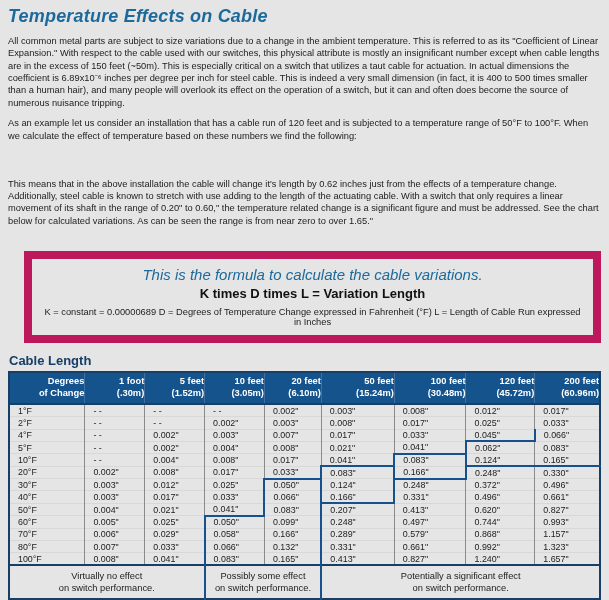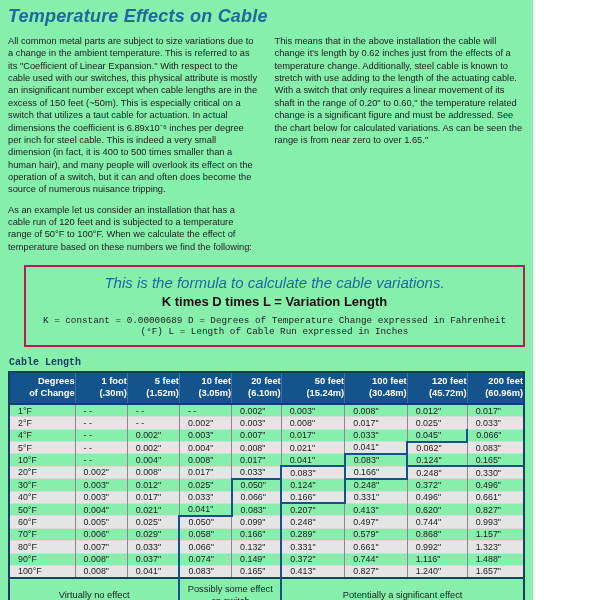--- a/index.html
+++ b/index.html
@@ -5,40 +5,40 @@
   :root{
     --blue:#1c6a9c;        
     --hdr:#15538d;         
     --navy:#163e66;        
     --step:#17518b;        
     --txt:#2e2e2e;
   }
   *{margin:0;padding:0;box-sizing:border-box;}
   html,body{background:#fff;}
   .page{
-    width:533px;height:600px;background:#86efac;overflow:hidden;
+    width:609px;height:600px;background:#e5e5e5;overflow:hidden;
     font-family:"Liberation Sans",sans-serif;color:var(--txt);
     padding:6px 8px 0 8px;
   }
   .title{
     font-size:18px;font-weight:bold;font-style:italic;color:var(--blue);
     margin-bottom:8px;letter-spacing:.2px;
   }
-  .cols{display:flex;gap:16px;min-height:212px;}
+  .cols{display:flex;gap:16px;min-height:212px;flex-direction:column;}
   .col{flex:1;font-size:9.3px;line-height:1.33;color:#222;}
   .col p{margin-bottom:8px;}
   .bracket{white-space:pre-line;margin-bottom:7px;}
   .formula-box{
-    border:2px solid #be185d;margin:4px 0 10px 16px;padding:7px 10px 8px 10px;
+    border:8px solid #be185d;margin:4px 0 10px 16px;padding:7px 10px 8px 10px;
     text-align:center;
   }
   .formula-line1{font-size:15px;font-style:italic;color:var(--blue);margin-bottom:3px;}
   .formula-line2{font-size:13px;font-weight:bold;color:#111;margin-bottom:6px;}
-  .formula-line3{font-size:9.3px;color:#222;font-family:Liberation Mono, monospace;}
-  .section-label{font-size:10px;font-weight:bold;color:#163e66;margin:2px 0 3px 1px;font-family:Liberation Mono, monospace;}
+  .formula-line3{font-size:9.3px;color:#222;}
+  .section-label{font-size:13px;font-weight:bold;color:#163e66;margin:2px 0 3px 1px;}
   table{
     width:100%;border-collapse:collapse;table-layout:fixed;
     border:2px solid var(--navy);
   }
   thead th{
     background:var(--hdr);color:#fff;text-align:right;vertical-align:top;
     font-size:9.3px;padding:3px 0 4px 8px;border-left:1px solid #446f9d;
     border-bottom:2px solid var(--navy);line-height:1.25;
   }
   thead th:first-child{border-left:none;}
@@ -241,31 +241,20 @@
           <td>0.007"</td>
           <td>0.033"</td>
           <td class="bl">0.066"</td>
           <td>0.132"</td>
           <td class="bl">0.331"</td>
           <td>0.661"</td>
           <td>0.992"</td>
           <td>1.323"</td>
         </tr>
         <tr>
-          <td>90°F</td>
-          <td>0.008"</td>
-          <td>0.037"</td>
-          <td class="bl">0.074"</td>
-          <td>0.149"</td>
-          <td class="bl">0.372"</td>
-          <td>0.744"</td>
-          <td>1.116"</td>
-          <td>1.488"</td>
-        </tr>
-        <tr>
           <td>100°F</td>
           <td>0.008"</td>
           <td>0.041"</td>
           <td class="bl">0.083"</td>
           <td>0.165"</td>
           <td class="bl">0.413"</td>
           <td>0.827"</td>
           <td>1.240"</td>
           <td>1.657"</td>
         </tr>

